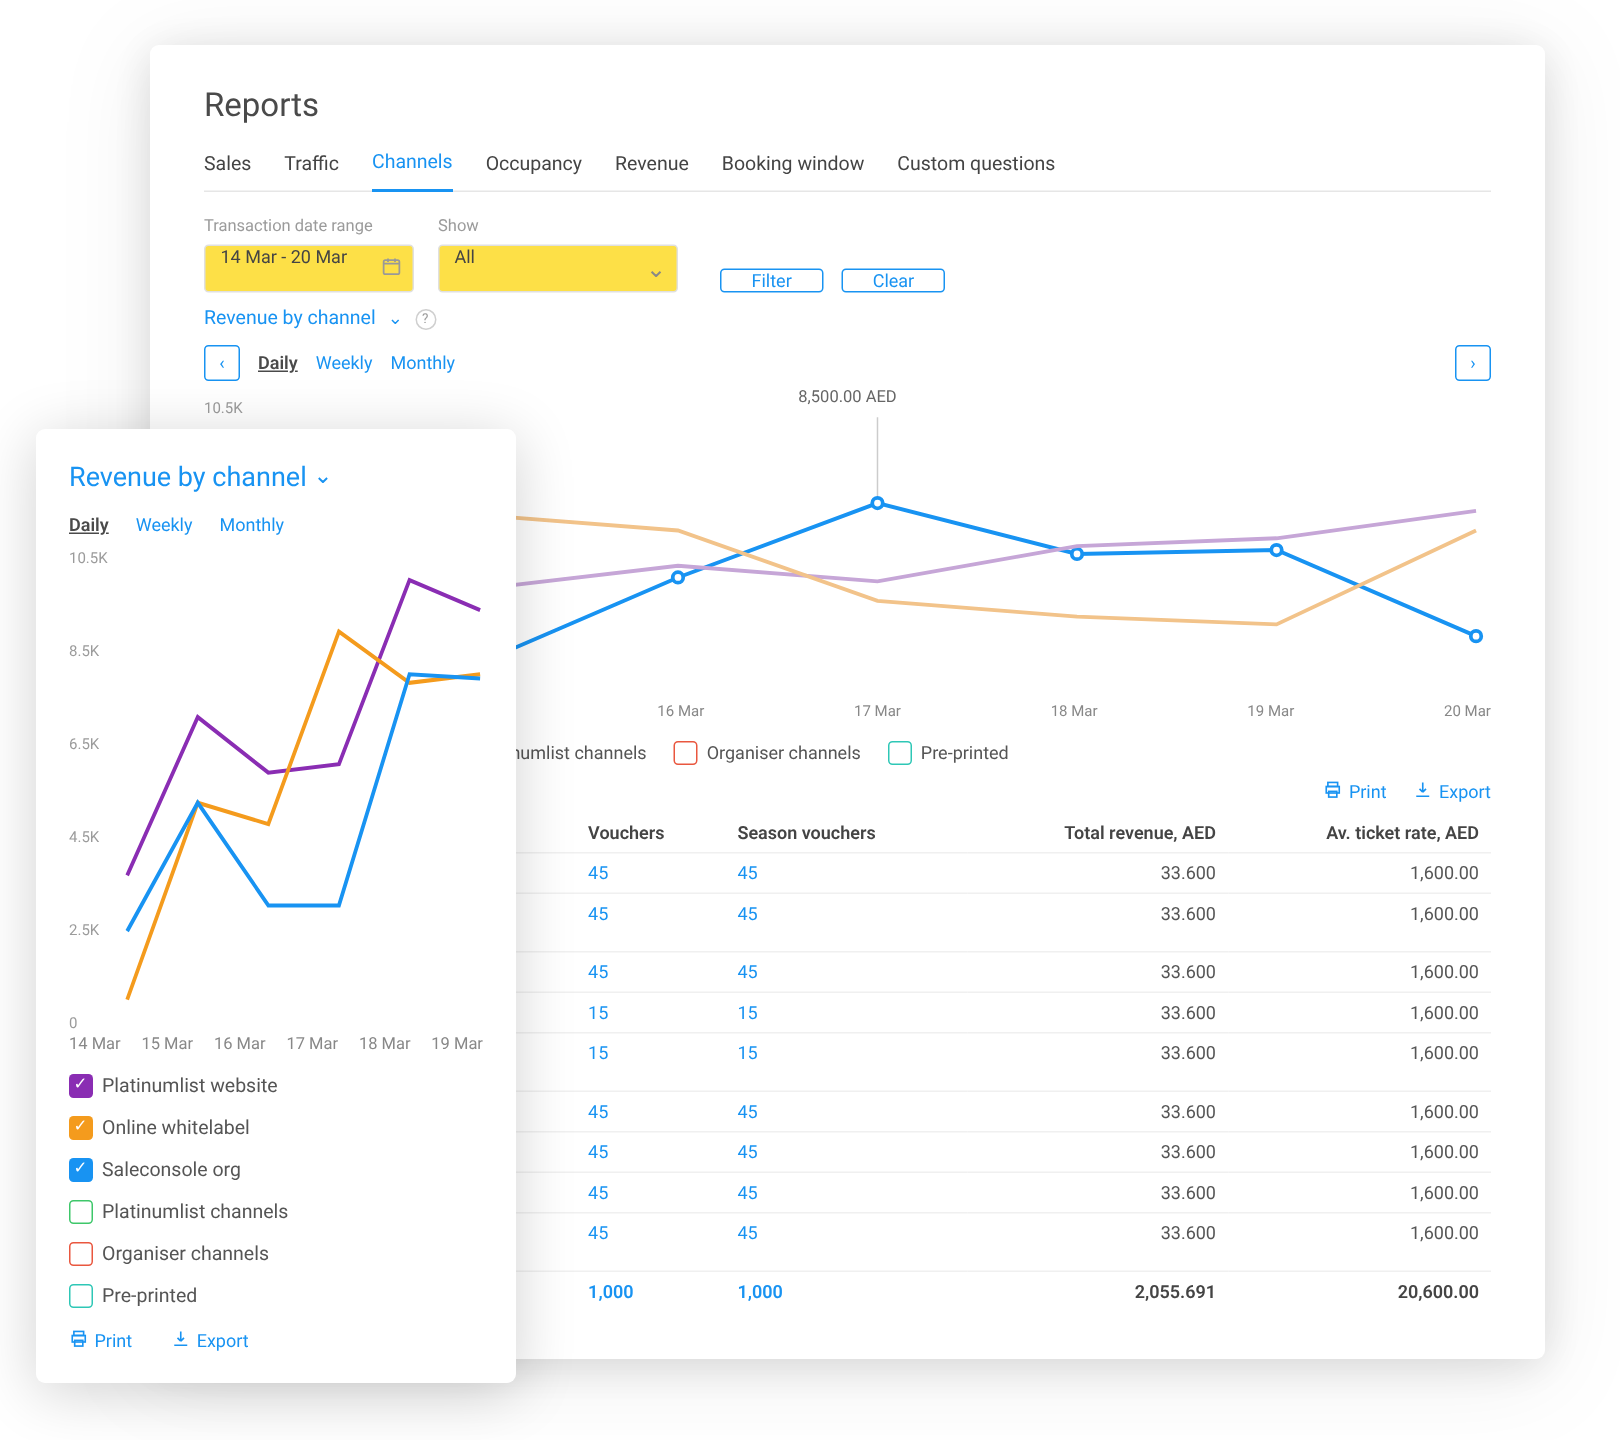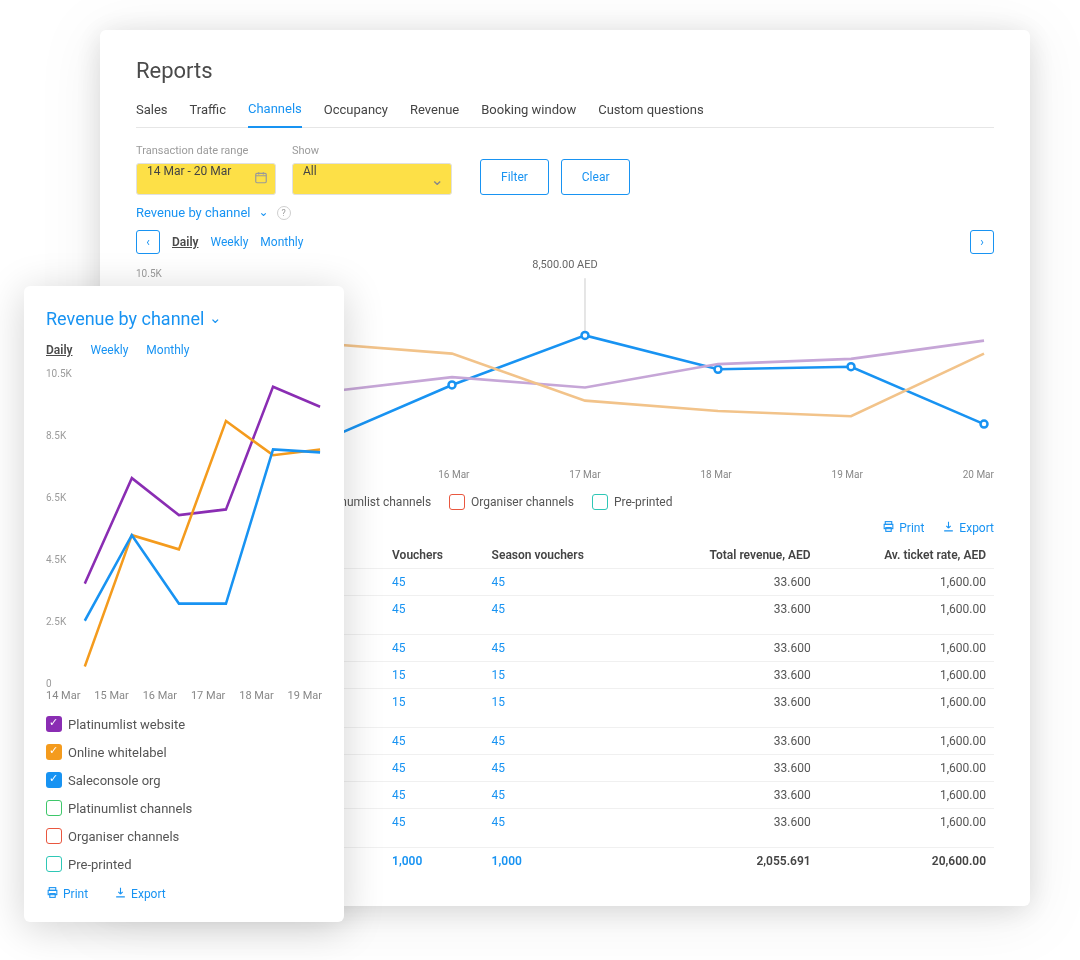--- a/index.html
+++ b/index.html
@@ -12,21 +12,21 @@
   .tabs { display: flex; gap: 22px; border-bottom: 1px solid #e6e6e6; margin-bottom: 16px; align-items: flex-end; }
   .tab { font-size: 13px; color: #444; padding-bottom: 10px; cursor: pointer; text-decoration: none; }
   .tab.active { color: #1893f2; border-bottom: 2px solid #1893f2; margin-bottom: -1px; }
 
   .filters { display: flex; align-items: flex-end; gap: 16px; }
   .fcol { display: flex; flex-direction: column; }
   .flabel { font-size: 11px; color: #9b9b9b; margin-bottom: 6px; }
   .finput { height: 32px; border: 1px solid #e0e0e0; border-radius: 3px; padding: 0 30px 0 10px; font-size: 12px; color: #444; min-width: 140px; background: #fde047; position: relative; }
   .icon-slot { position: absolute; right: 8px; top: 50%; transform: translateY(-50%); color: #888; }
   .finput-wrap { position: relative; }
-  .btn { height: 36px; padding: 0 20px; border: 1px solid #1893f2; border-radius: 3px; background: #fff; color: #1893f2; font-size: 12px; cursor: pointer; }
+  .btn { height: 16px; padding: 0 20px; border: 1px solid #1893f2; border-radius: 3px; background: #fff; color: #1893f2; font-size: 12px; cursor: pointer; }
   .btn + .btn { margin-left: 8px; }
 
   .section-head { display:flex; align-items:center; gap:8px; margin: 8px 0 8px 0; }
   .section-title { color:#1893f2; font-size:13px; }
   .chev::after { content:"⌄"; font-size:12px; color:#1893f2; position:relative; top:-2px; }
   .help { width:14px; height:14px; border:1px solid #cfcfcf; border-radius:50%; font-size:9px; color:#9b9b9b; display:inline-flex; align-items:center; justify-content:center; }
 
   .toolbar-row { display:flex; align-items:center; gap:12px; margin-bottom:4px; }
   .nav-sq { width:24px; height:24px; border:1px solid #1893f2; border-radius:3px; color:#1893f2; display:flex; align-items:center; justify-content:center; font-size:12px; cursor:pointer; }
   .nav-sq.right { margin-left:auto; }

